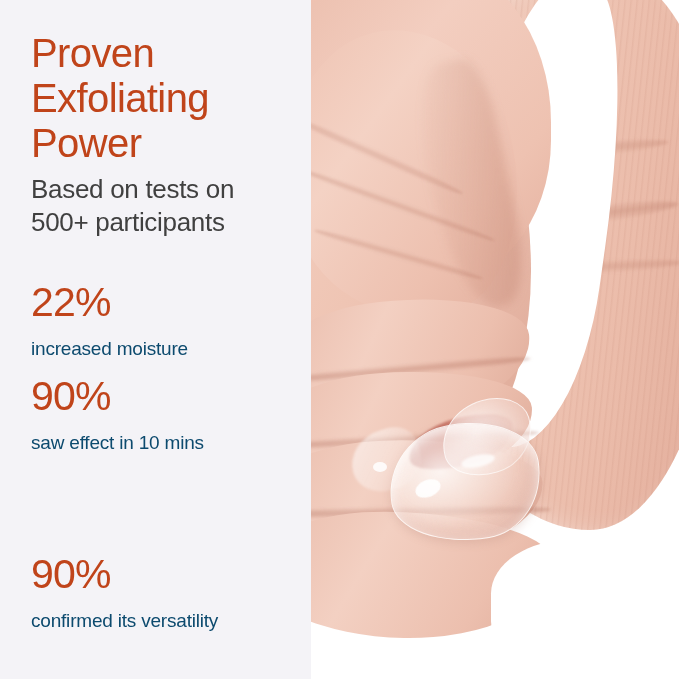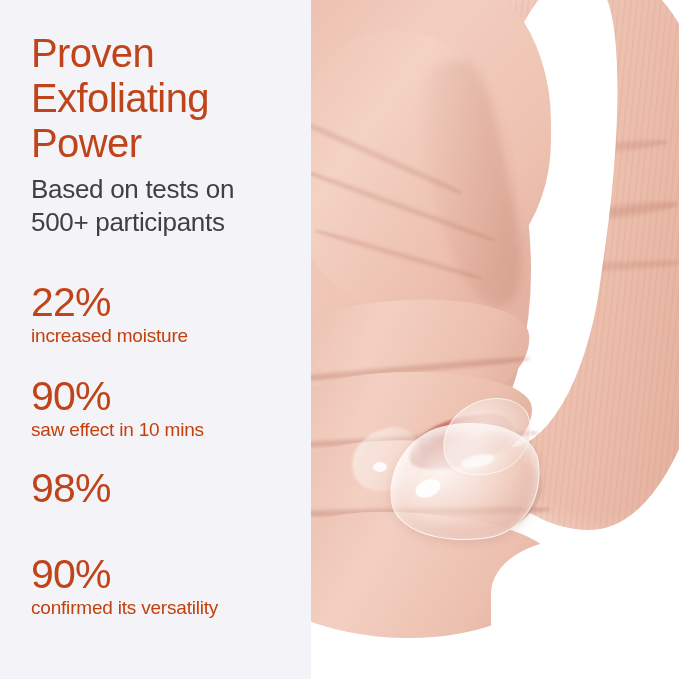--- a/index.html
+++ b/index.html
@@ -62,27 +62,27 @@
   .stat-value {
     color:#c0441a;
     font-weight:300;
     font-size:41px;
     line-height:42px;
     letter-spacing:-0.8px;
     display:block;
   }
 
   .stat-label {
-    color:#c2410c;
+    color:#0c4a6e;
     font-weight:300;
     font-size:19px;
     line-height:24px;
     letter-spacing:-0.2px;
     display:block;
-    margin-top:1px;
+    margin-top:14px;
   }
 
   
   #photo {
     position:absolute;
     left:311px; top:0;
     width:368px; height:679px;
     background:#ffffff;
     overflow:hidden;
   }
@@ -305,21 +305,20 @@
       <span class="stat-value">22%</span>
       <span class="stat-label">increased moisture</span>
     </div>
 
     <div class="stat stat-1">
       <span class="stat-value">90%</span>
       <span class="stat-label">saw effect in 10 mins</span>
     </div>
 
     <div class="stat stat-2">
-      <span class="stat-value">98%</span>
     </div>
 
     <div class="stat stat-3">
       <span class="stat-value">90%</span>
       <span class="stat-label">confirmed its versatility</span>
     </div>
 
   </div>
 
   <div id="photo">

